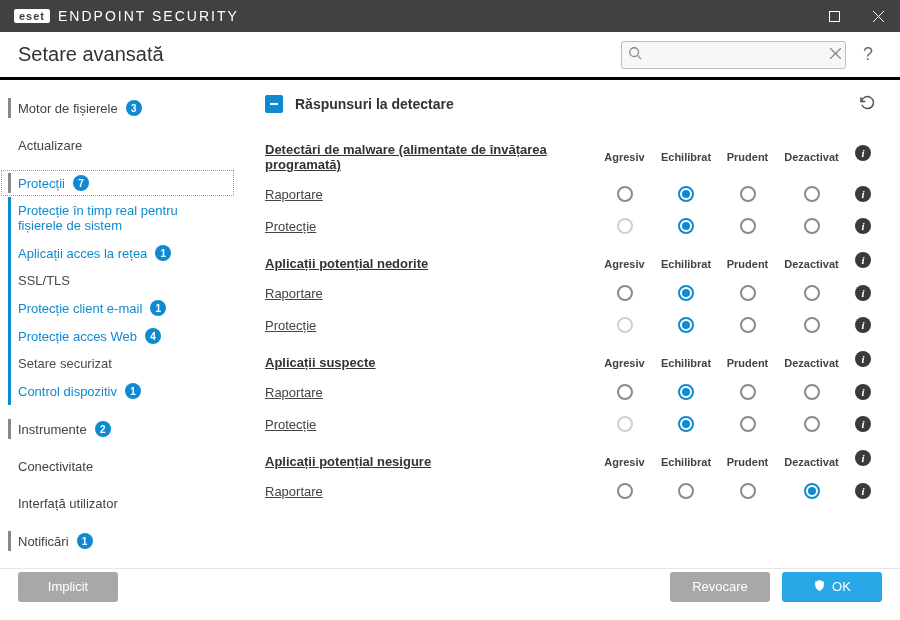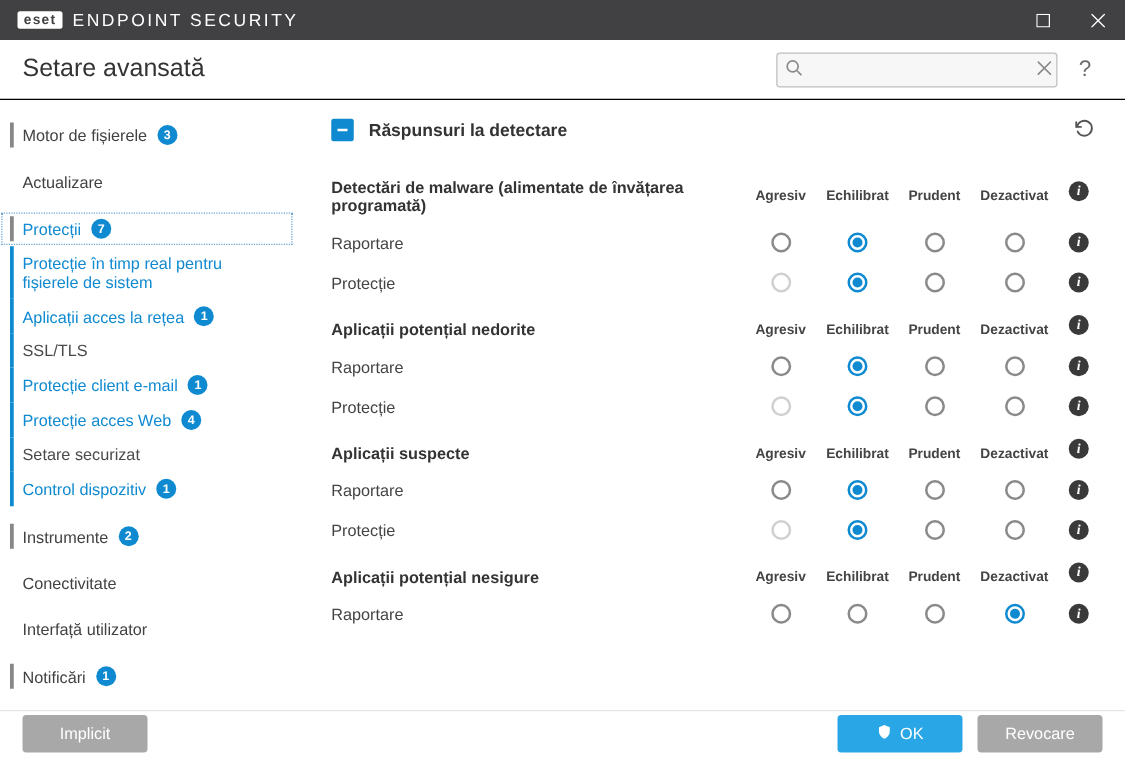--- a/index.html
+++ b/index.html
@@ -4,21 +4,21 @@
 <style>
   * { box-sizing: border-box; margin: 0; padding: 0; }
   html, body { width: 900px; height: 620px; font-family: "Segoe UI", Arial, sans-serif; font-size: 13px; color: #333; background: #fff; overflow: hidden; }
   .titlebar { height: 32px; background: #414042; color: #fff; display: flex; align-items: center; padding: 0 0 0 14px; }
   .titlebar .brand { display: flex; align-items: center; gap: 8px; font-size: 13px; letter-spacing: 1px; }
   .titlebar .brand .eset { background:#fff; color:#414042; font-weight:700; font-size:11px; padding:1px 5px; border-radius:2px; letter-spacing:1px;}
   .titlebar .brand .product { font-weight:300; font-size:14px; letter-spacing:2px;}
   .titlebar .winbtns { margin-left: auto; display: flex; }
   .titlebar .winbtn { width: 44px; height: 32px; display:flex; align-items:center; justify-content:center; color:#fff; }
   .titlebar .winbtn svg { stroke:#fff; }
-  .subheader { height: 48px; display:flex; align-items:center; padding: 0 18px; border-bottom: 1px solid #000000; }
+  .subheader { height: 48px; display:flex; align-items:center; padding: 0 18px; border-bottom: 3px solid #000000; }
   .subheader h1 { font-size: 20px; font-weight: 400; color:#333; }
   .subheader .search { margin-left:auto; width: 225px; height:28px; border:1px solid #bdbdbd; border-radius:3px; background:#f7f7f7; display:flex; align-items:center; padding:0 6px; gap:6px; }
   .subheader .search input { flex:1; border:none; background:transparent; outline:none; font-size:13px; }
   .subheader .help { width:28px; text-align:center; font-size:18px; color:#6b6b6b; margin-left:8px; cursor:pointer;}
   .body { display:flex; height: calc(620px - 32px - 48px - 52px); }
   .sidebar { width: 235px; padding: 14px 0 0 0; overflow-y:auto; }
   .navitem { position:relative; padding: 6px 12px 6px 18px; display:flex; align-items:center; gap:8px; color:#424242; cursor:pointer; }
   .navitem.bar::before { content:""; position:absolute; left:8px; top:4px; bottom:4px; width:3px; background:#878787; }
   .navitem.active { color:#0f8ad0; }
   .navitem.active.selected { outline:1px dotted #6aa7d6; outline-offset:-2px; }
@@ -28,21 +28,21 @@
   .navbadge { display:inline-flex; min-width:16px; height:16px; border-radius:8px; background:#0f8ad0; color:#fff; font-size:10px; font-weight:700; align-items:center; justify-content:center; padding:0 4px;}
   .content { flex:1; position:relative; overflow:hidden; }
   .content-inner { position:absolute; inset:0 12px 0 0; overflow-y:auto; padding: 14px 10px 20px 30px; }
   .content-inner::-webkit-scrollbar { width:8px; }
   .content-inner::-webkit-scrollbar-thumb { background:#c7c7c7; border-radius:4px;}
   .section-head { display:flex; align-items:center; gap:12px; margin-bottom:14px; }
   .collapse-btn { width:18px; height:18px; background:#0f8ad0; color:#fff; display:flex; align-items:center; justify-content:center; font-weight:700; border-radius:2px; cursor:pointer; }
   .section-title { font-weight:700; font-size:14px; color:#333; flex:1; }
   .reset-icon { width:20px; height:20px; cursor:pointer; color:#555; }
   .grid { display:grid; grid-template-columns: 1fr 55px 60px 55px 65px 30px; align-items:center; column-gap:4px; }
-  .grid .label { padding: 8px 0; color:#444; }
+  .grid .label { padding: 8px 0; color:#444;text-decoration:underline; }
   .grid .subhead { font-weight:700; font-size:13px; color:#333; padding: 14px 0 6px 0; }
   .grid .colhead { font-size:11px; font-weight:700; color:#444; text-align:center; padding: 14px 0 6px 0; }
   .grid .radio-cell { display:flex; justify-content:center; padding:8px 0;}
   .radio { width:16px; height:16px; border:2px solid #8a8a8a; border-radius:50%; position:relative; cursor:pointer; }
   .radio.sel { border-color:#0f8ad0; }
   .radio.sel::after { content:""; position:absolute; inset:2px; border-radius:50%; background:#0f8ad0; }
   .radio.disabled { border-color:#d0d0d0; cursor:default; }
   .info-cell { display:flex; justify-content:center; padding:8px 0;}
   .info-dot { width:16px; height:16px; border-radius:50%; background:#3a3a3a; color:#fff; font-family: Georgia, serif; font-style:italic; font-weight:700; font-size:11px; display:flex; align-items:center; justify-content:center; cursor:pointer;}
   .footer { height:36px; border-top:1px solid #e5e5e5; display:flex; align-items:center; padding:0 18px; gap:12px; }
@@ -307,22 +307,22 @@
             <div class="info-dot">i</div>
           </div>
         </div>
     </div>
   </div>
 </div>
 
 <div class="footer">
   <button class="btn btn-default">Implicit</button>
   <div class="spacer"></div>
+  <button class="btn btn-default">Revocare</button>
   <button class="btn btn-primary">
     <span>
       <svg width="13" height="13" viewBox="0 0 24 24">
           <path d="M12 2 L20 5 V11 C20 16 16.5 20.5 12 22 C7.5 20.5 4 16 4 11 V5 Z" fill="#fff"></path>
         </svg>
     </span>
     <span>OK</span>
   </button>
-  <button class="btn btn-default">Revocare</button>
 </div>
 
 </body></html>

